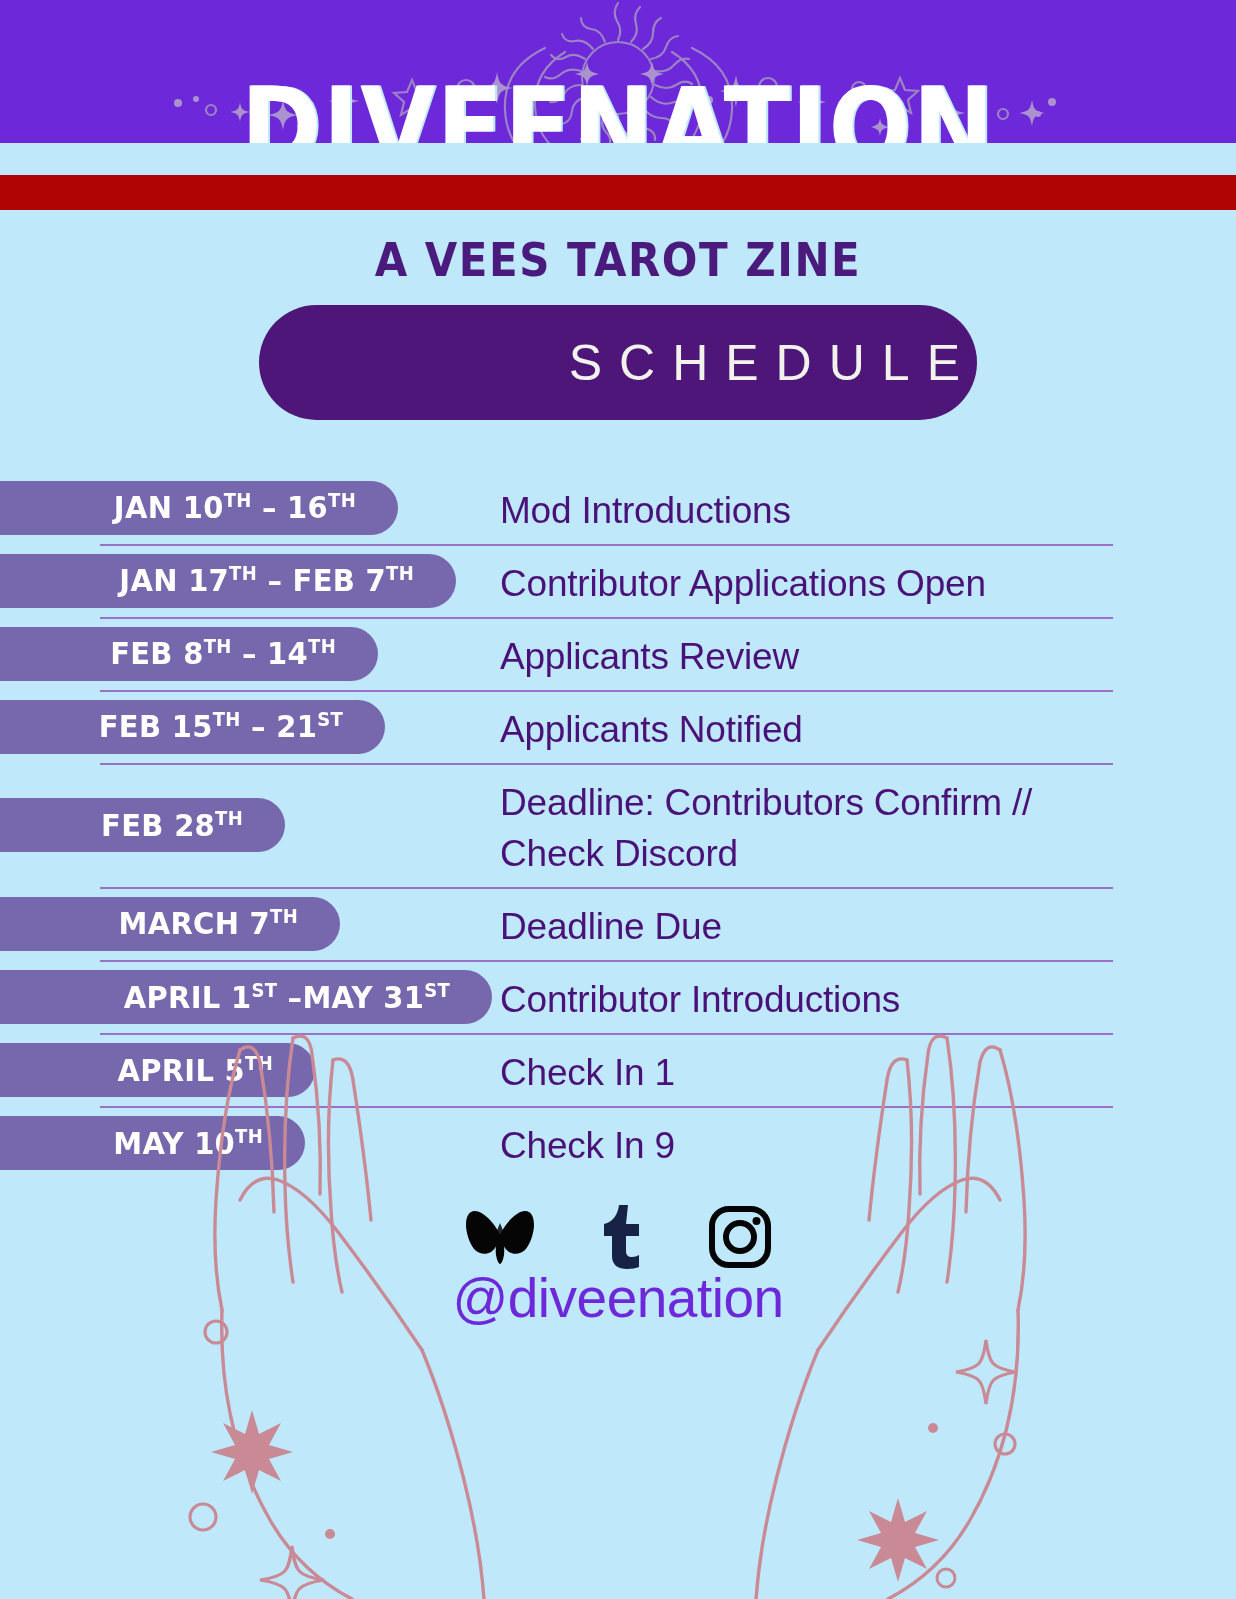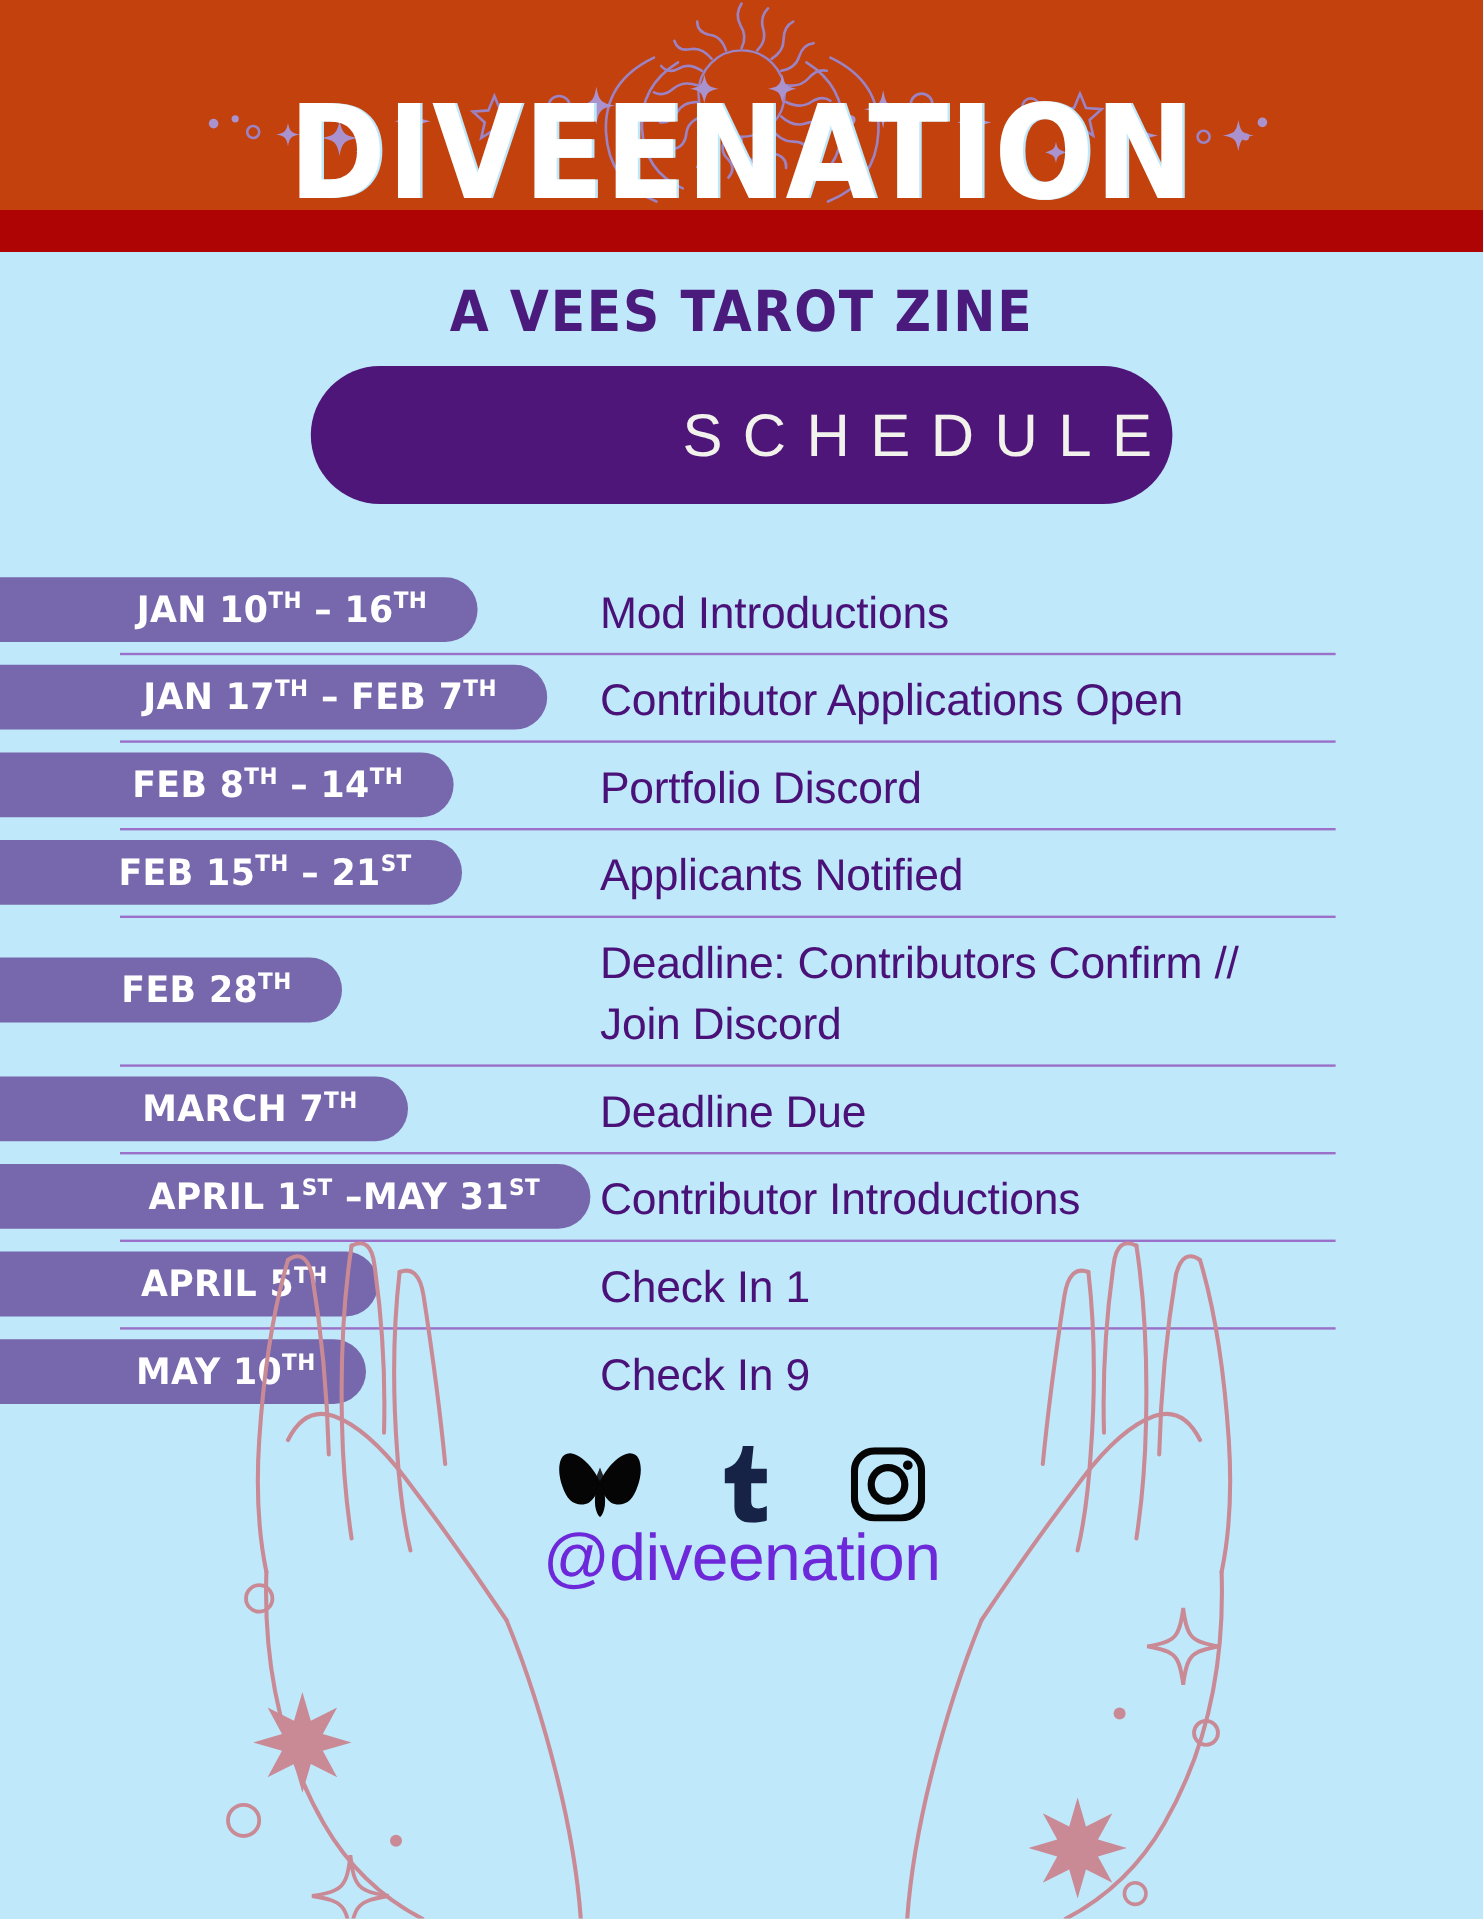--- a/index.html
+++ b/index.html
@@ -6,22 +6,22 @@
   body{
     width:1236px;height:1599px;
     background:#BFE9FB;
     font-family:"Liberation Sans", sans-serif;
     overflow:hidden;position:relative;
   }
   .page{position:relative;width:1236px;height:1599px;overflow:hidden;}
 
   
   .header{
-    position:absolute;top:0;left:0;width:1236px;height:175px;
-    background:#c2410c;overflow:hidden;
+    position:absolute;top:0;left:0;width:1236px;height:143px;
+    background:#6d28d9;overflow:hidden;
   }
   .header-deco{position:absolute;top:0;left:0;width:1236px;height:175px;}
   .brand{
     position:absolute;top:0;left:0;width:1236px;height:190px;
     display:flex;align-items:flex-end;justify-content:center;
     pointer-events:none;
   }
   .brand-text{
     font-family:"DejaVu Sans","Liberation Sans",sans-serif;
     font-weight:bold;font-size:92px;color:#FFFFFF;
@@ -204,21 +204,21 @@
         </div>
       </div>
       <div class="row">
         <div class="row-sep"></div>
         <div class="pill-cell">
           <div class="pill" style="width: 418px;">
             <span class="pill-text">FEB 8<sup>TH</sup> – 14<sup>TH</sup></span>
           </div>
         </div>
         <div class="desc-cell">
-          <span class="desc-text">Portfolio Discord</span>
+          <span class="desc-text">Applicants Review</span>
         </div>
       </div>
       <div class="row">
         <div class="row-sep"></div>
         <div class="pill-cell">
           <div class="pill" style="width: 425px;">
             <span class="pill-text">FEB 15<sup>TH</sup> – 21<sup>ST</sup></span>
           </div>
         </div>
         <div class="desc-cell">
@@ -226,21 +226,21 @@
         </div>
       </div>
       <div class="row">
         <div class="row-sep"></div>
         <div class="pill-cell">
           <div class="pill" style="width: 325px;">
             <span class="pill-text">FEB 28<sup>TH</sup></span>
           </div>
         </div>
         <div class="desc-cell">
-          <span class="desc-text">Deadline: Contributors Confirm // Join Discord</span>
+          <span class="desc-text">Deadline: Contributors Confirm // Check Discord</span>
         </div>
       </div>
       <div class="row">
         <div class="row-sep"></div>
         <div class="pill-cell">
           <div class="pill" style="width: 380px;">
             <span class="pill-text">MARCH 7<sup>TH</sup></span>
           </div>
         </div>
         <div class="desc-cell">

